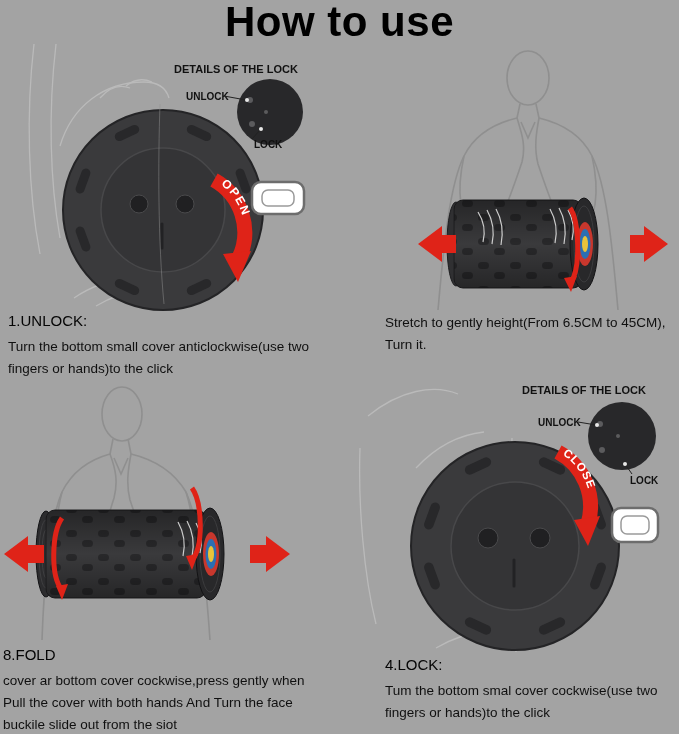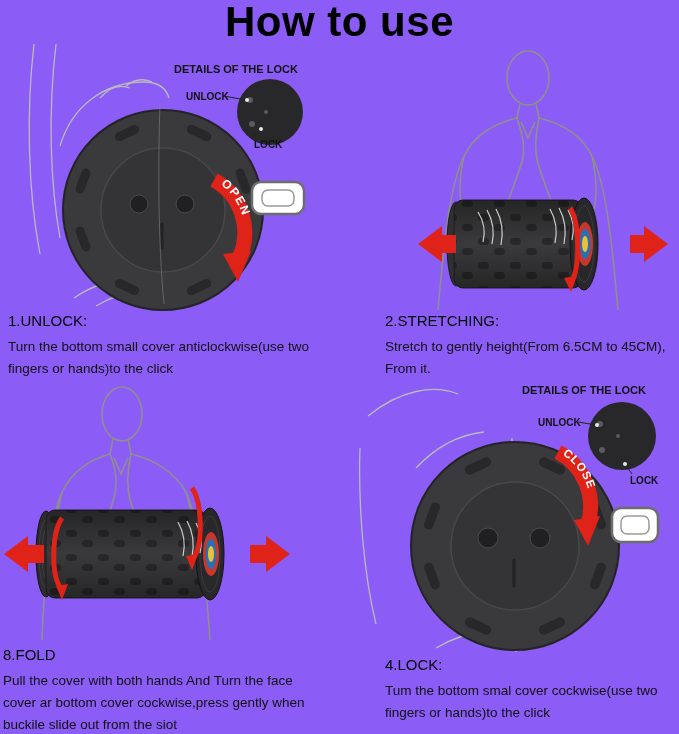--- a/index.html
+++ b/index.html
@@ -4,21 +4,21 @@
 <style>
   * { margin:0; padding:0; box-sizing:border-box; }
   html,body { width:679px; height:734px; }
   body {
     background:#ffffff;
     font-family:"Liberation Sans", sans-serif;
     position:relative;
     overflow:hidden;
     color:#0d0d0d;
   }
-  .page { position:absolute; inset:0; background:#8b5cf6; }
+  .page { position:absolute; inset:0; background:#a3a3a3; }
   .title {
     position:absolute; top:-2px; left:0; width:100%;
     text-align:center; font-size:42px; font-weight:600;
     color:#000; letter-spacing:0.5px;
   }
   .illu { position:absolute; }
   .caption { position:absolute; }
   .step-label { font-size:15px; margin-bottom:7px; color:#050505; }
   .cap-line { font-size:13.5px; line-height:22px; color:#101010; }
 </style>
@@ -257,29 +257,28 @@
     </g>
   </svg>
 
   <div class="caption" style="left:8px; top:312px; width:330px">
     <div class="step-label">1.UNLOCK:</div>
     <div class="cap-line">Turn the bottom small cover anticlockwise(use two</div>
     <div class="cap-line">fingers or hands)to the click</div>
   </div>
 
   <div class="caption" style="left:385px; top:312px; width:292px">
-    <div class="step-label">2.STRETCHING:</div>
     <div class="cap-line">Stretch to gently height(From 6.5CM to 45CM),</div>
-    <div class="cap-line">From it.</div>
+    <div class="cap-line">Turn it.</div>
   </div>
 
   <div class="caption" style="left:3px; top:646px; width:335px">
     <div class="step-label">8.FOLD</div>
+    <div class="cap-line">cover ar bottom cover cockwise,press gently when</div>
     <div class="cap-line">Pull the cover with both hands And Turn the face</div>
-    <div class="cap-line">cover ar bottom cover cockwise,press gently when</div>
     <div class="cap-line">buckile slide out from the siot</div>
   </div>
 
   <div class="caption" style="left:385px; top:656px; width:282px">
     <div class="step-label">4.LOCK:</div>
     <div class="cap-line">Tum the bottom smal cover cockwise(use two</div>
     <div class="cap-line">fingers or hands)to the click</div>
   </div>
 
 </div>

